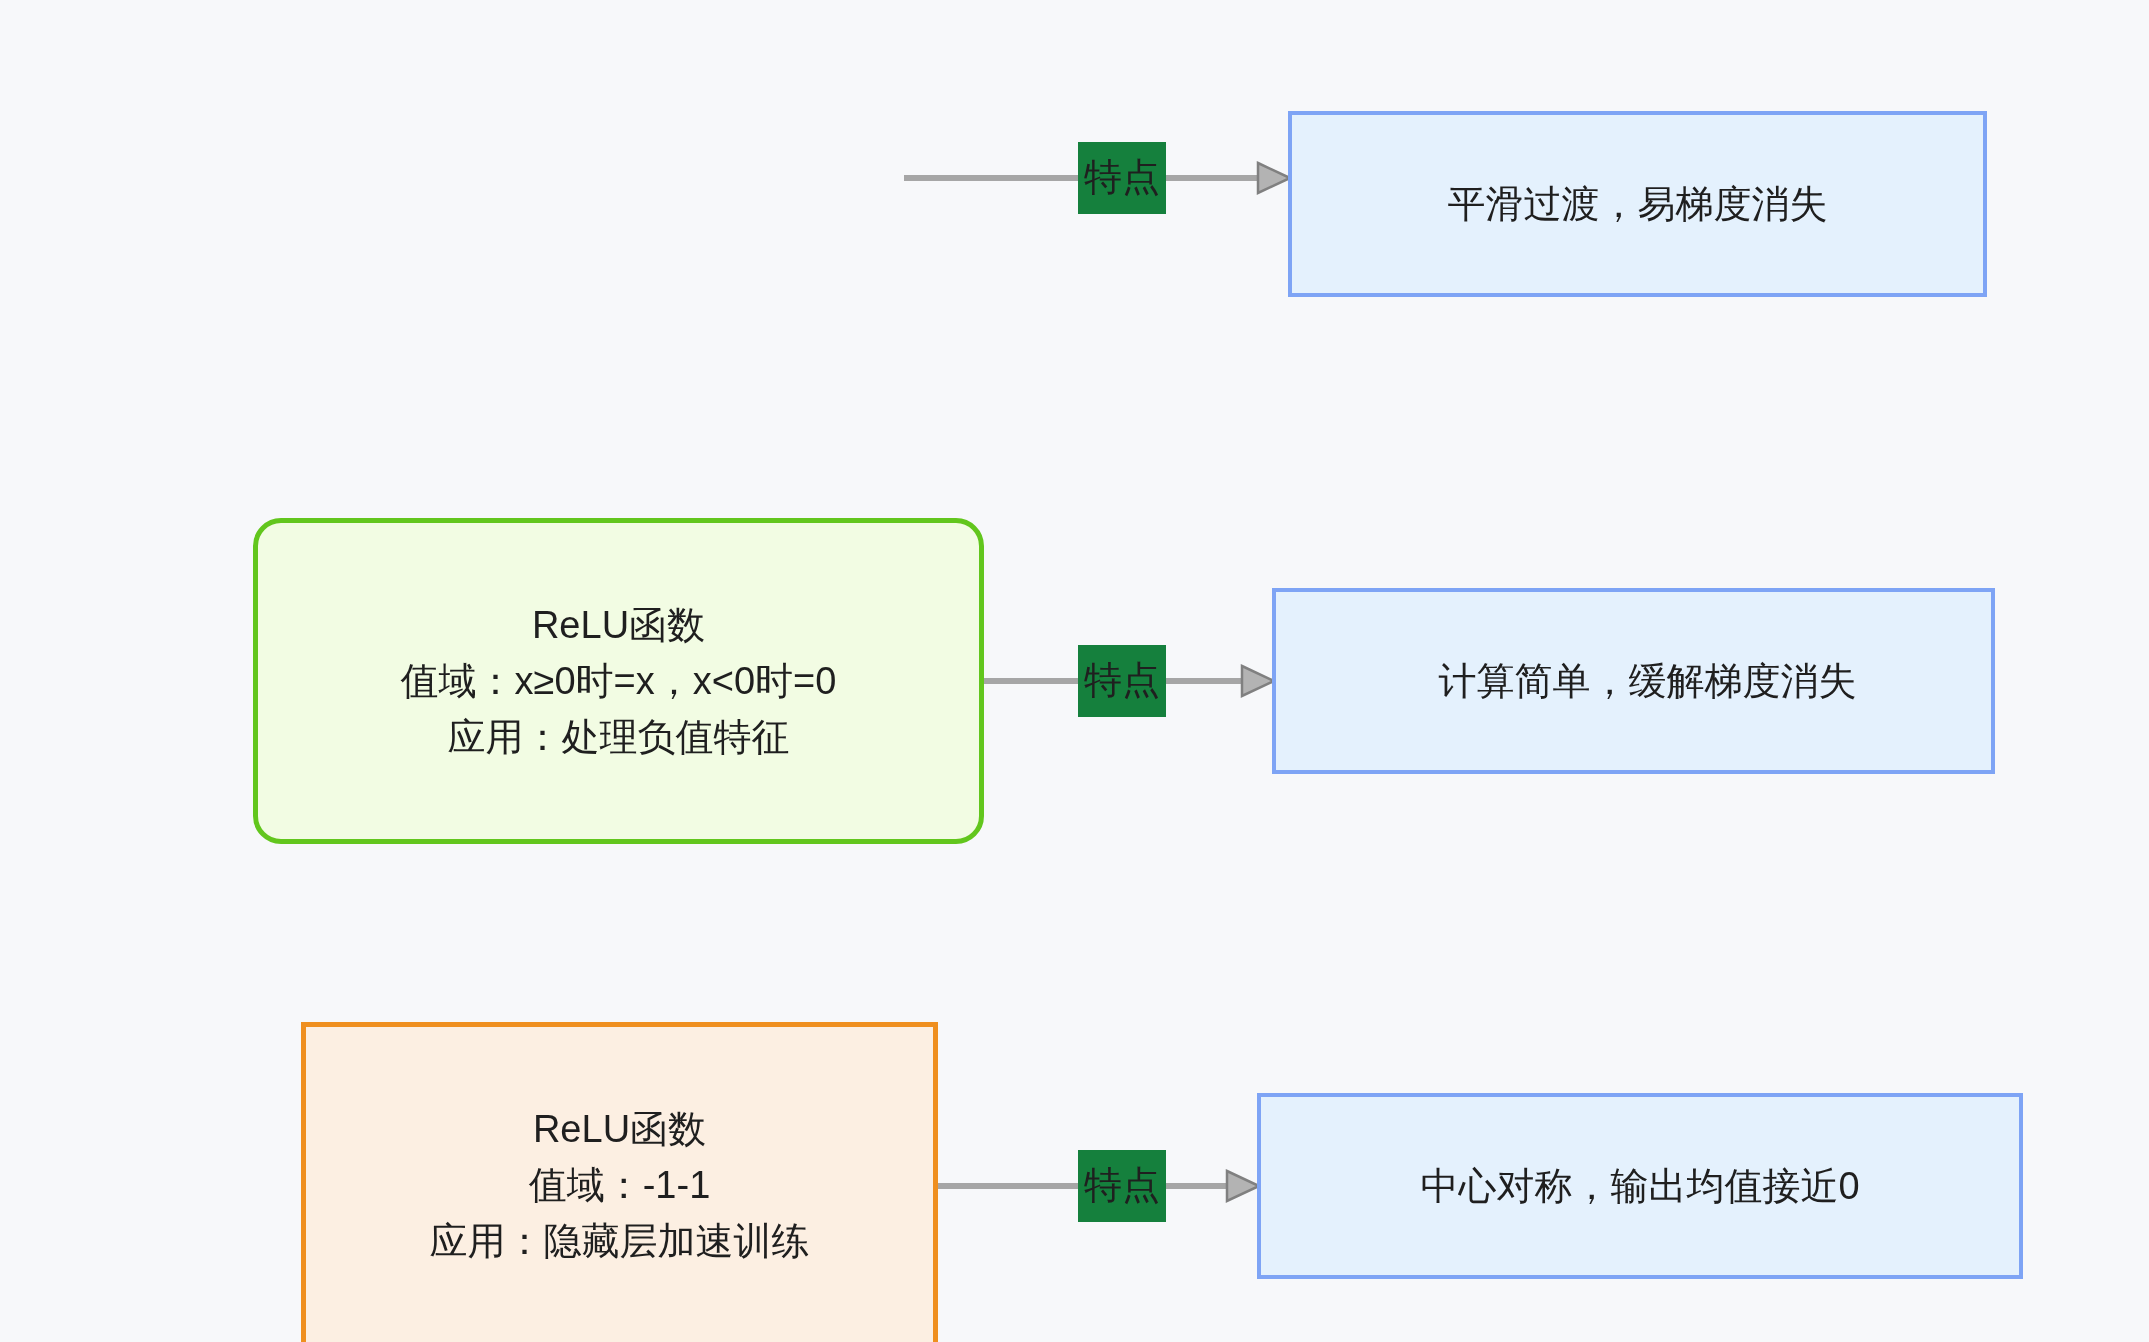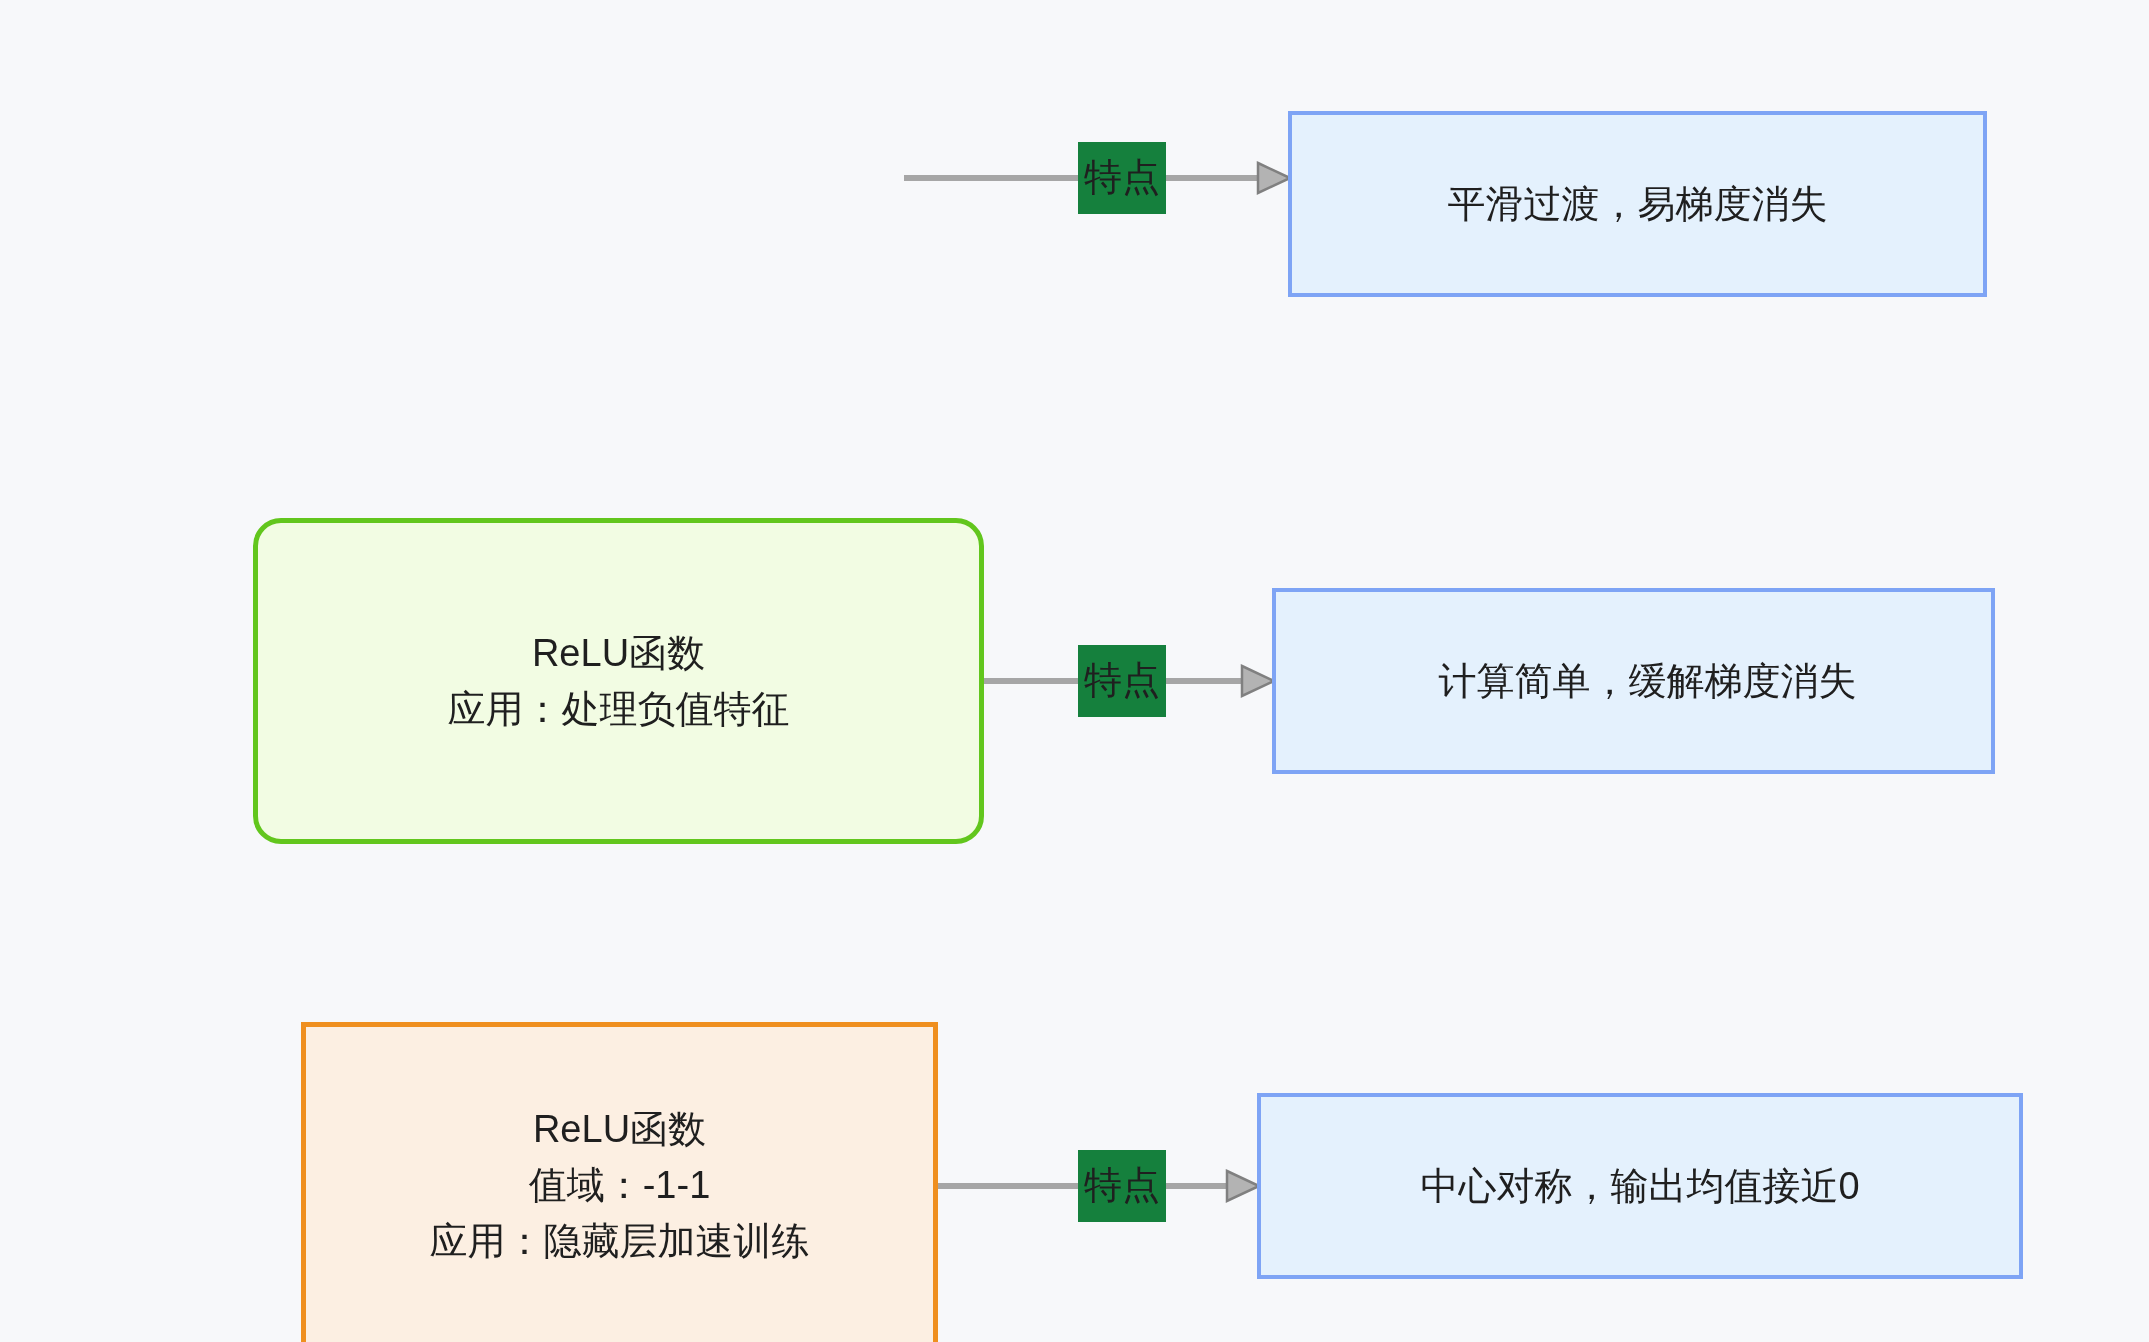--- a/index.html
+++ b/index.html
@@ -95,20 +95,21 @@
     </div>
   </div>
   <div class="edge-label" style="left:1122px; top:178px;">特点</div>
 
   <div class="node node-tgt" style="left:1288px; top:85px; width:699px; height:186px;margin-top:26px;">
     <span class="line">平滑过渡，易梯度消失</span>
   </div>
 
   <div class="node node-src green" style="left:253px; top:518px; width:731px; height:326px;border-radius:28px;">
     <span class="line">ReLU函数</span>
+    <span class="line">值域：x≥0时=x，x&lt;0时=0</span>
     <span class="line">应用：处理负值特征</span>
   </div>
 
   <div class="edge" style="left:984px; top:681px; width:288px;">
     <div class="shaft" style="width:262px;"></div>
     <div class="arrowhead" style="left:256px;">
       <svg width="36" height="34" viewBox="0 0 36 34">
         <polygon points="2,2 34,17 2,32" fill="#b3b3b3" stroke="#808080" stroke-width="2.5"></polygon>
       </svg>
     </div>

